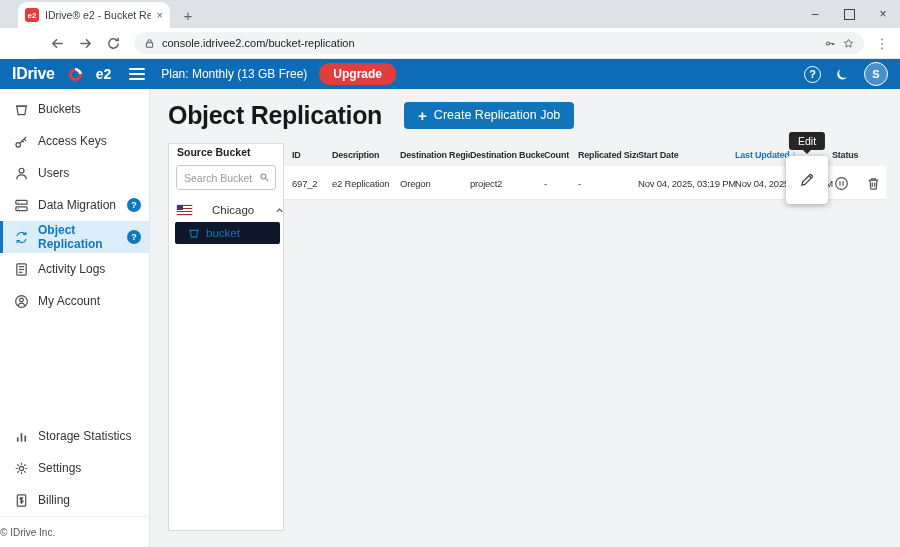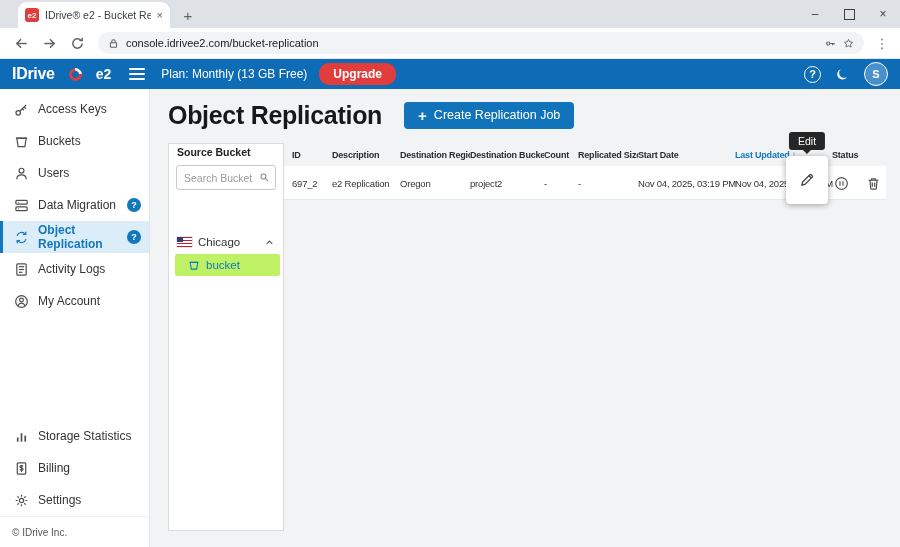--- a/index.html
+++ b/index.html
@@ -10,21 +10,21 @@
   .titlebar{height:28px;background:#dee1e6;position:relative;flex-shrink:0;}
   .tab{position:absolute;left:18px;bottom:0;width:152px;height:26px;background:#fff;border-radius:9px 9px 0 0;display:flex;align-items:center;padding:0 7px;gap:6px;box-sizing:border-box;}
   .favicon{width:14px;height:14px;background:#e23d3d;border-radius:3px;color:#fff;font-size:8px;font-weight:bold;display:flex;align-items:center;justify-content:center;flex-shrink:0;}
   .tab-title{font-size:10.5px;color:#3c4043;white-space:nowrap;overflow:hidden;flex:1;}
   .tab-close{font-size:11px;color:#5f6368;cursor:pointer;flex-shrink:0;}
   .new-tab{position:absolute;left:178px;bottom:3px;width:20px;height:20px;display:flex;align-items:center;justify-content:center;font-size:15px;color:#5f6368;border-radius:50%;cursor:pointer;}
   .win-controls{position:absolute;right:0;top:0;height:28px;display:flex;}
   .win-btn{width:34px;height:28px;display:flex;align-items:center;justify-content:center;color:#3c4043;font-size:12px;cursor:pointer;}
   .max-box{width:9px;height:9px;border:1px solid #3c4043;}
 
-  .toolbar{height:30px;background:#fff;display:flex;align-items:center;padding:0 8px;gap:2px;border-bottom:1px solid #e4e6e8;flex-shrink:0;}
+  .toolbar{height:30px;background:#fff;display:flex;align-items:center;padding:0 8px;gap:2px;border-bottom:1px solid #e4e6e8;flex-shrink:0;margin-left:36px;}
   .nav-btn{width:26px;height:26px;display:flex;align-items:center;justify-content:center;color:#5f6368;cursor:pointer;flex-shrink:0;}
   .nav-btn svg{width:15px;height:15px;}
   .omnibox{flex:1;height:22px;background:#f1f3f4;border-radius:12px;display:flex;align-items:center;padding:0 10px;gap:7px;margin:0 6px;min-width:0;}
   .omni-icon{color:#5f6368;display:flex;flex-shrink:0;}
   .omni-icon svg{width:11px;height:11px;}
   .url{font-size:11px;color:#202124;white-space:nowrap;overflow:hidden;flex:1;}
   .menu-dots{width:20px;height:26px;display:flex;align-items:center;justify-content:center;color:#5f6368;font-size:13px;cursor:pointer;}
 
   
   .blue-bar{height:30px;background:#0d6cb5;display:flex;align-items:center;padding:0 12px;gap:12px;flex-shrink:0;}
@@ -44,43 +44,43 @@
 
   
   .layout{flex:1;display:flex;min-height:0;}
   .sidebar{width:150px;background:#fff;border-right:1px solid #e2e4e6;display:flex;flex-direction:column;padding-top:4px;box-sizing:border-box;flex-shrink:0;}
   .side-item{height:32px;display:flex;align-items:center;gap:9px;padding:0 8px 0 11px;font-size:12px;color:#333;cursor:pointer;border-left:3px solid transparent;flex-shrink:0;}
   .side-item svg{width:15px;height:15px;color:#4f4f4f;flex-shrink:0;}
   .side-item.active{background:#dcedfa;border-left-color:#1278be;color:#1278be;font-weight:bold;}
   .side-item.active svg{color:#1278be;}
   .q-badge{margin-left:auto;width:14px;height:14px;border-radius:50%;background:#1278be;color:#fff;font-size:9px;font-weight:bold;display:flex;align-items:center;justify-content:center;flex-shrink:0;}
   .side-spacer{flex:1;}
-  .copyright{height:30px;display:flex;align-items:center;padding-left:12px;font-size:10px;color:#555;border-top:1px solid #efefef;flex-shrink:0;}
+  .copyright{height:30px;display:flex;align-items:center;font-size:10px;color:#555;border-top:1px solid #efefef;flex-shrink:0;}
 
   
   .main{flex:1;background:#f1f3f4;padding:10px 14px 16px 18px;display:flex;flex-direction:column;min-width:0;box-sizing:border-box;}
   .title-row{display:flex;align-items:center;gap:22px;height:32px;margin-bottom:12px;flex-shrink:0;}
   .page-title{font-size:25px;font-weight:bold;color:#181818;letter-spacing:-0.3px;}
   .create-btn{background:#1173b9;color:#fff;border:none;border-radius:4px;height:27px;padding:0 14px;font-size:12.5px;display:flex;align-items:center;gap:7px;cursor:pointer;font-family:inherit;}
   .create-plus{font-size:15px;font-weight:bold;line-height:1;}
 
   .content-row{flex:1;display:flex;align-items:stretch;min-height:0;}
   .source-panel{width:116px;background:#fff;border:1px solid #d9dbdd;display:flex;flex-direction:column;flex-shrink:0;box-sizing:border-box;}
   .panel-header{font-size:10.5px;font-weight:bold;color:#222;padding:2px 8px 7px;}
   .search-box{margin:0 7px 9px;border:1px solid #c6c8ca;border-radius:3px;height:23px;display:flex;align-items:center;padding:0 5px;background:#fff;gap:3px;}
   .search-box input{border:none;outline:none;width:100%;font-size:10.5px;color:#333;font-family:inherit;min-width:0;background:transparent;}
   .search-box input::placeholder{color:#9a9a9a;}
   .search-icon{color:#8a8a8a;display:flex;flex-shrink:0;}
   .search-icon svg{width:11px;height:11px;}
-  .region-row{display:flex;align-items:center;gap:6px;padding:5px 8px;font-size:11.5px;color:#333;cursor:pointer;margin-top:32px;}
+  .region-row{display:flex;align-items:center;gap:20px;padding:5px 8px;font-size:11.5px;color:#333;cursor:pointer;}
   .flag{width:15px;height:10px;position:relative;background:repeating-linear-gradient(#b22234 0 1.4px,#fff 1.4px 2.9px);flex-shrink:0;box-shadow:0 0 0 0.5px #ccc;}
   .flag::after{content:"";position:absolute;left:0;top:0;width:6px;height:5px;background:#3c3b6e;}
   .chev{margin-left:auto;color:#555;display:flex;}
   .chev svg{width:11px;height:11px;}
-  .bucket-row{margin:1px 3px 0 6px;background:#bef264;display:flex;align-items:center;gap:6px;padding:5px 5px 5px 13px;font-size:11.5px;color:#1278be;border-radius:2px;cursor:pointer;}
+  .bucket-row{margin:1px 3px 0 6px;background:#0f172a;display:flex;align-items:center;gap:6px;padding:5px 5px 5px 13px;font-size:11.5px;color:#1278be;border-radius:2px;cursor:pointer;}
   .bucket-row svg{width:12px;height:12px;flex-shrink:0;}
 
   .table-area{flex:1;min-width:0;display:flex;flex-direction:column;}
   .tbl-grid{display:grid;grid-template-columns:40px 68px 70px 74px 34px 60px 97px 97px 1fr;padding-left:8px;box-sizing:border-box;}
   .tbl-header{font-size:9px;font-weight:bold;color:#2b2b2b;letter-spacing:-0.2px;padding-top:6px;padding-bottom:6px;align-items:center;}
   .tbl-header .hcell{white-space:nowrap;overflow:hidden;padding-right:3px;}
   .hcell.sorted{color:#1278be;display:flex;gap:2px;align-items:center;cursor:pointer;overflow:visible;}
   .sort-arrow{font-size:10px;}
   .tbl-row{background:#fff;height:34px;align-items:center;font-size:9.5px;color:#333;border-bottom:1px solid #e8e8e8;position:relative;}
   .tbl-row .cell{white-space:nowrap;padding-right:3px;letter-spacing:-0.2px;}
@@ -178,31 +178,31 @@
       </div>
       <div class="avatar">S</div>
     </div>
   </div>
 
   <div class="layout">
 
     <div class="sidebar">
       <div class="side-item">
         <svg viewBox="0 0 16 16" fill="none" stroke="currentColor" stroke-width="1.3">
+            <path d="M3 4.5 h10 l-1.4 9 h-7.2 z"></path>
+            <line x1="2" y1="4.5" x2="14" y2="4.5"></line>
+          </svg>
+        <span>Buckets</span>
+      </div>
+      <div class="side-item">
+        <svg viewBox="0 0 16 16" fill="none" stroke="currentColor" stroke-width="1.3">
             <circle cx="4.5" cy="11.5" r="2.4"></circle>
             <path d="M6.4 9.6 L13 3 M10.8 5.2 l2 2 M8.8 7.2 l1.6 1.6"></path>
           </svg>
         <span>Access Keys</span>
-      </div>
-      <div class="side-item">
-        <svg viewBox="0 0 16 16" fill="none" stroke="currentColor" stroke-width="1.3">
-            <path d="M3 4.5 h10 l-1.4 9 h-7.2 z"></path>
-            <line x1="2" y1="4.5" x2="14" y2="4.5"></line>
-          </svg>
-        <span>Buckets</span>
       </div>
       <div class="side-item">
         <svg viewBox="0 0 16 16" fill="none" stroke="currentColor" stroke-width="1.3">
             <circle cx="8" cy="5" r="2.6"></circle>
             <path d="M3 14 c0-3 2.2-4.5 5-4.5 s5 1.5 5 4.5"></path>
           </svg>
         <span>Users</span>
       </div>
       <div class="side-item">
         <svg viewBox="0 0 16 16" fill="none" stroke="currentColor" stroke-width="1.3">
@@ -247,31 +247,31 @@
       <div class="side-item">
         <svg viewBox="0 0 16 16" fill="none" stroke="currentColor" stroke-width="1.8">
             <line x1="4" y1="13.5" x2="4" y2="9"></line>
             <line x1="8" y1="13.5" x2="8" y2="4.5"></line>
             <line x1="12" y1="13.5" x2="12" y2="7"></line>
           </svg>
         <span>Storage Statistics</span>
       </div>
       <div class="side-item">
         <svg viewBox="0 0 16 16" fill="none" stroke="currentColor" stroke-width="1.3">
+            <circle cx="8" cy="8" r="2.3"></circle>
+            <path d="M8 1.8 v2.1 M8 12.1 v2.1 M1.8 8 h2.1 M12.1 8 h2.1 M3.6 3.6 l1.5 1.5 M10.9 10.9 l1.5 1.5 M12.4 3.6 l-1.5 1.5 M5.1 10.9 l-1.5 1.5"></path>
+          </svg>
+        <span>Settings</span>
+      </div>
+      <div class="side-item">
+        <svg viewBox="0 0 16 16" fill="none" stroke="currentColor" stroke-width="1.3">
             <rect x="3.5" y="2" width="9" height="12" rx="1"></rect>
             <path d="M8 4.3 v7.4 M9.7 5.8 c-.4-.6-1-.9-1.7-.9 -1 0-1.7 .5-1.7 1.2 0 1.6 3.4 .9 3.4 2.6 0 .7-.7 1.2-1.7 1.2 -.7 0-1.3-.3-1.7-.9"></path>
           </svg>
         <span>Billing</span>
-      </div>
-      <div class="side-item">
-        <svg viewBox="0 0 16 16" fill="none" stroke="currentColor" stroke-width="1.3">
-            <circle cx="8" cy="8" r="2.3"></circle>
-            <path d="M8 1.8 v2.1 M8 12.1 v2.1 M1.8 8 h2.1 M12.1 8 h2.1 M3.6 3.6 l1.5 1.5 M10.9 10.9 l1.5 1.5 M12.4 3.6 l-1.5 1.5 M5.1 10.9 l-1.5 1.5"></path>
-          </svg>
-        <span>Settings</span>
       </div>
       <div class="copyright">© IDrive Inc.</div>
     </div>
 
     <div class="main">
       <div class="title-row">
         <div class="page-title">Object Replication</div>
         <button class="create-btn">
           <span class="create-plus">+</span>
           <span>Create Replication Job</span>

